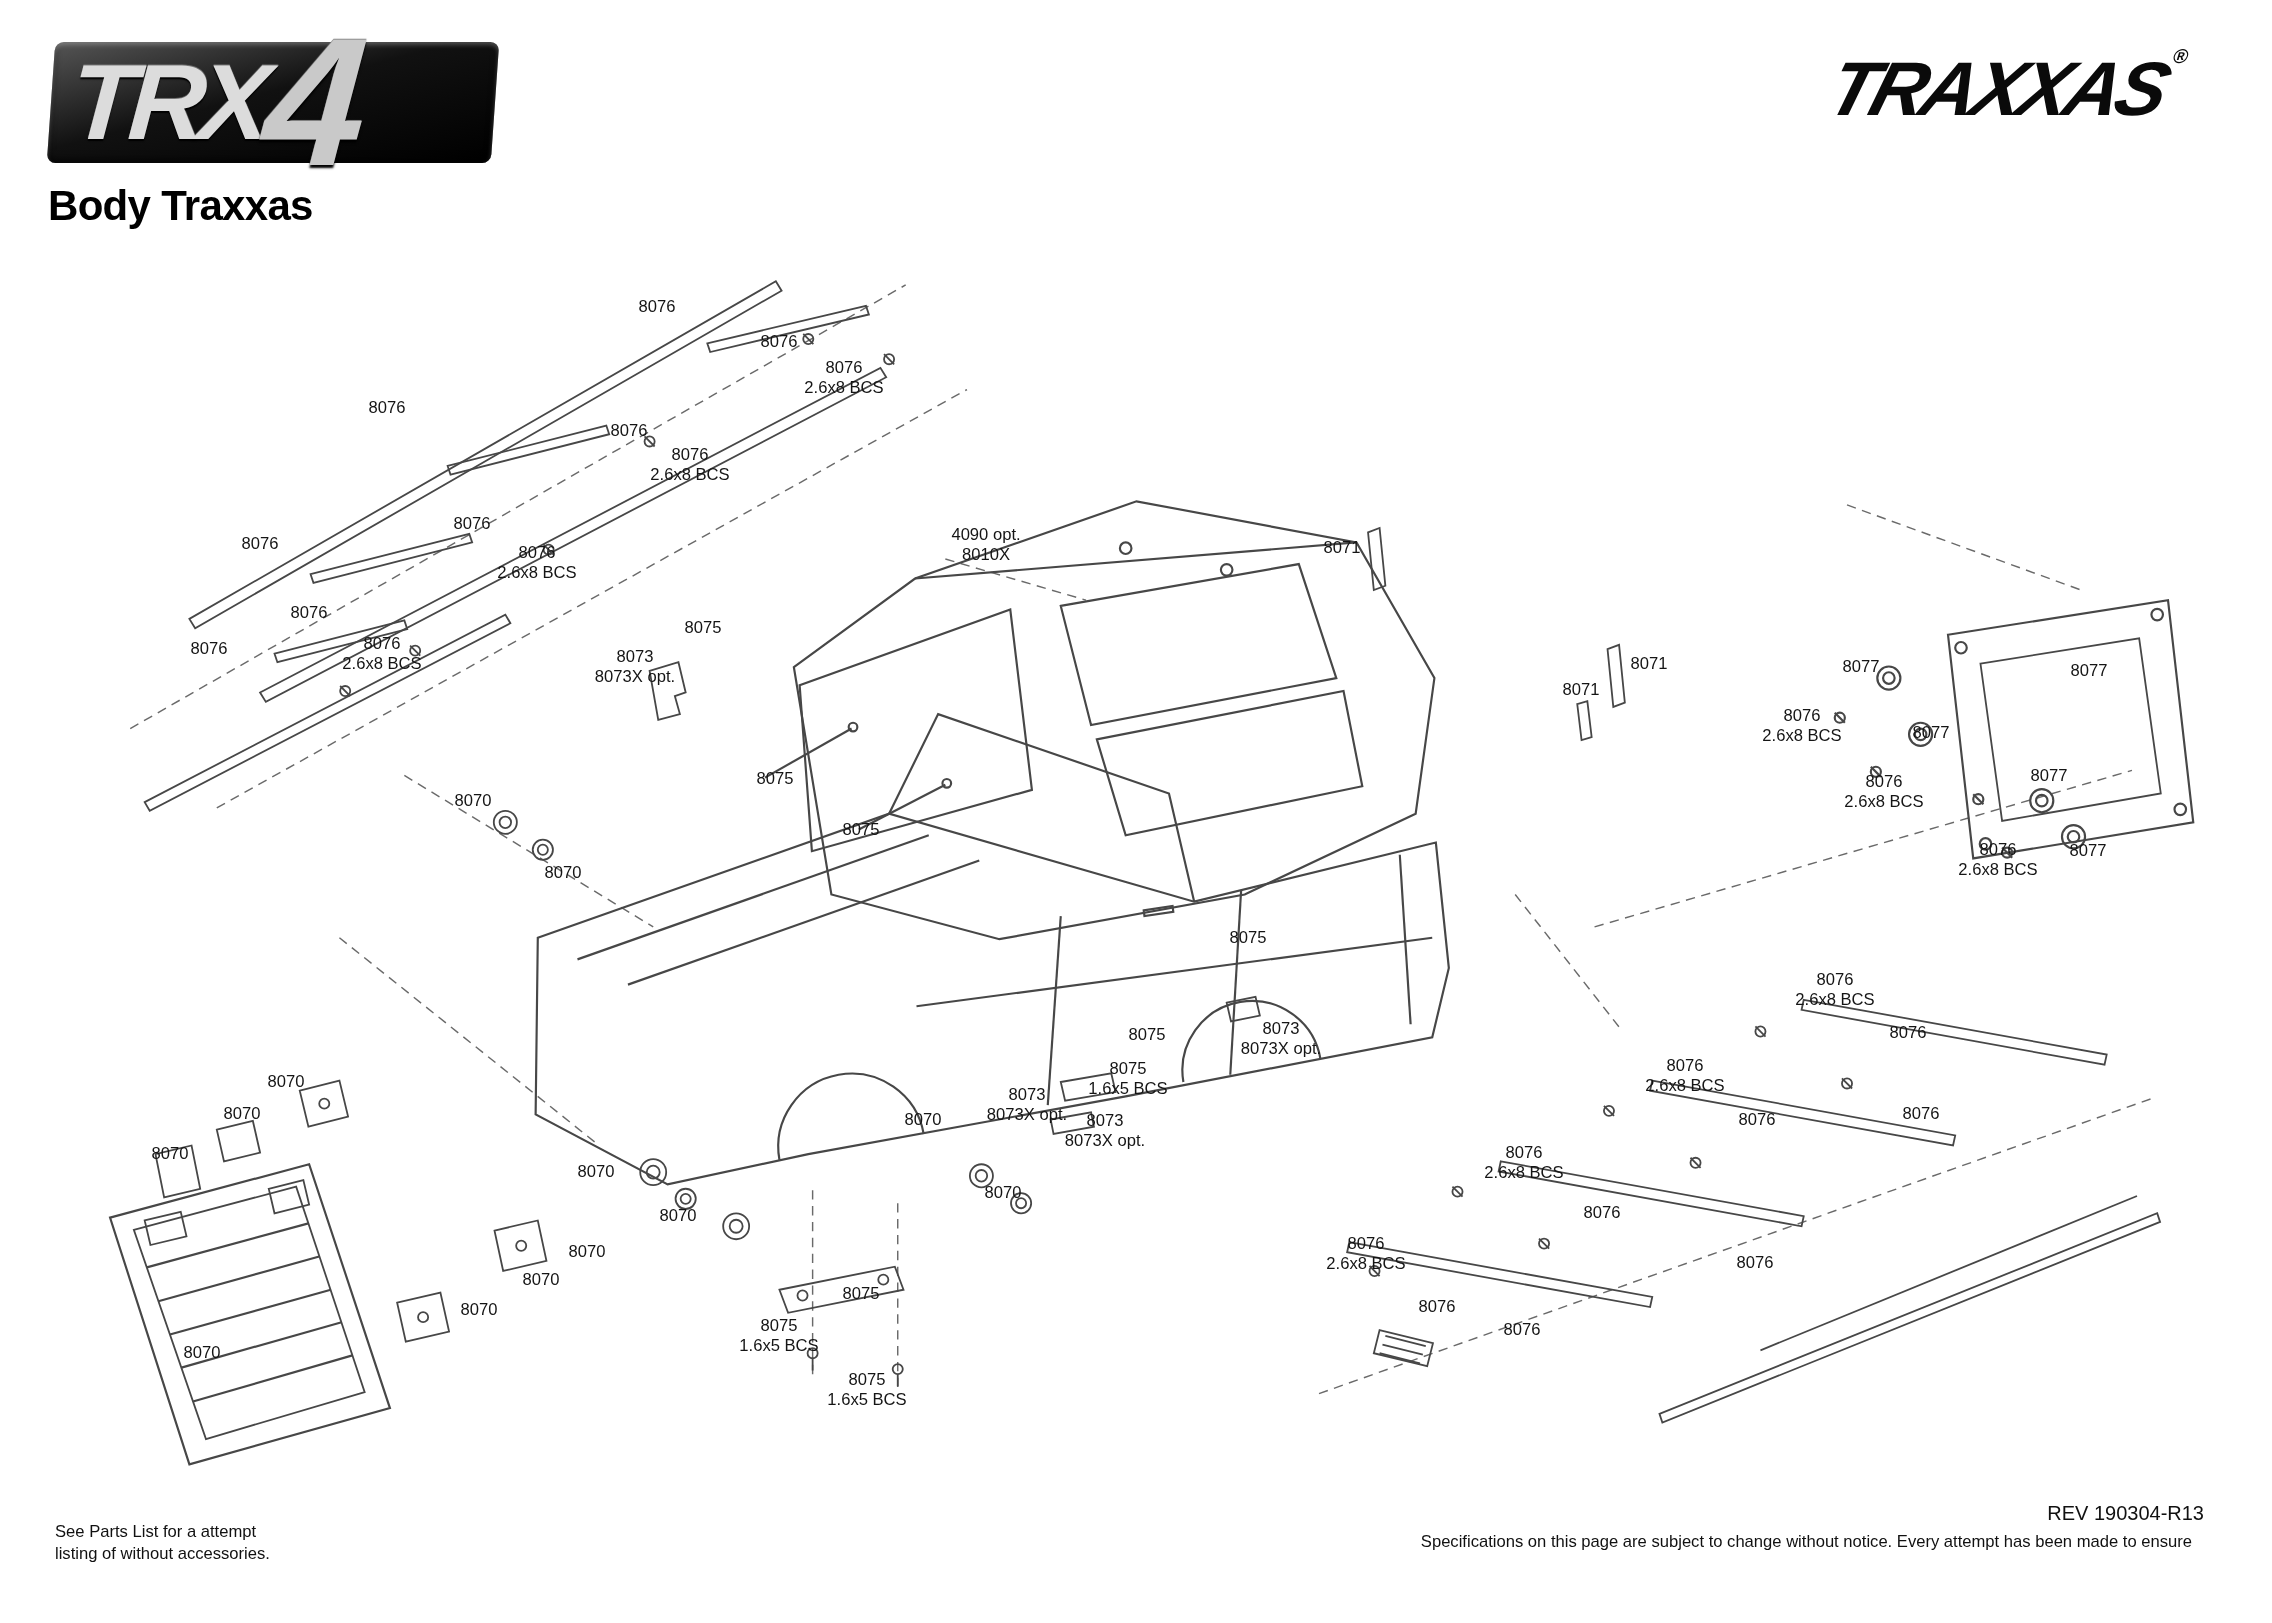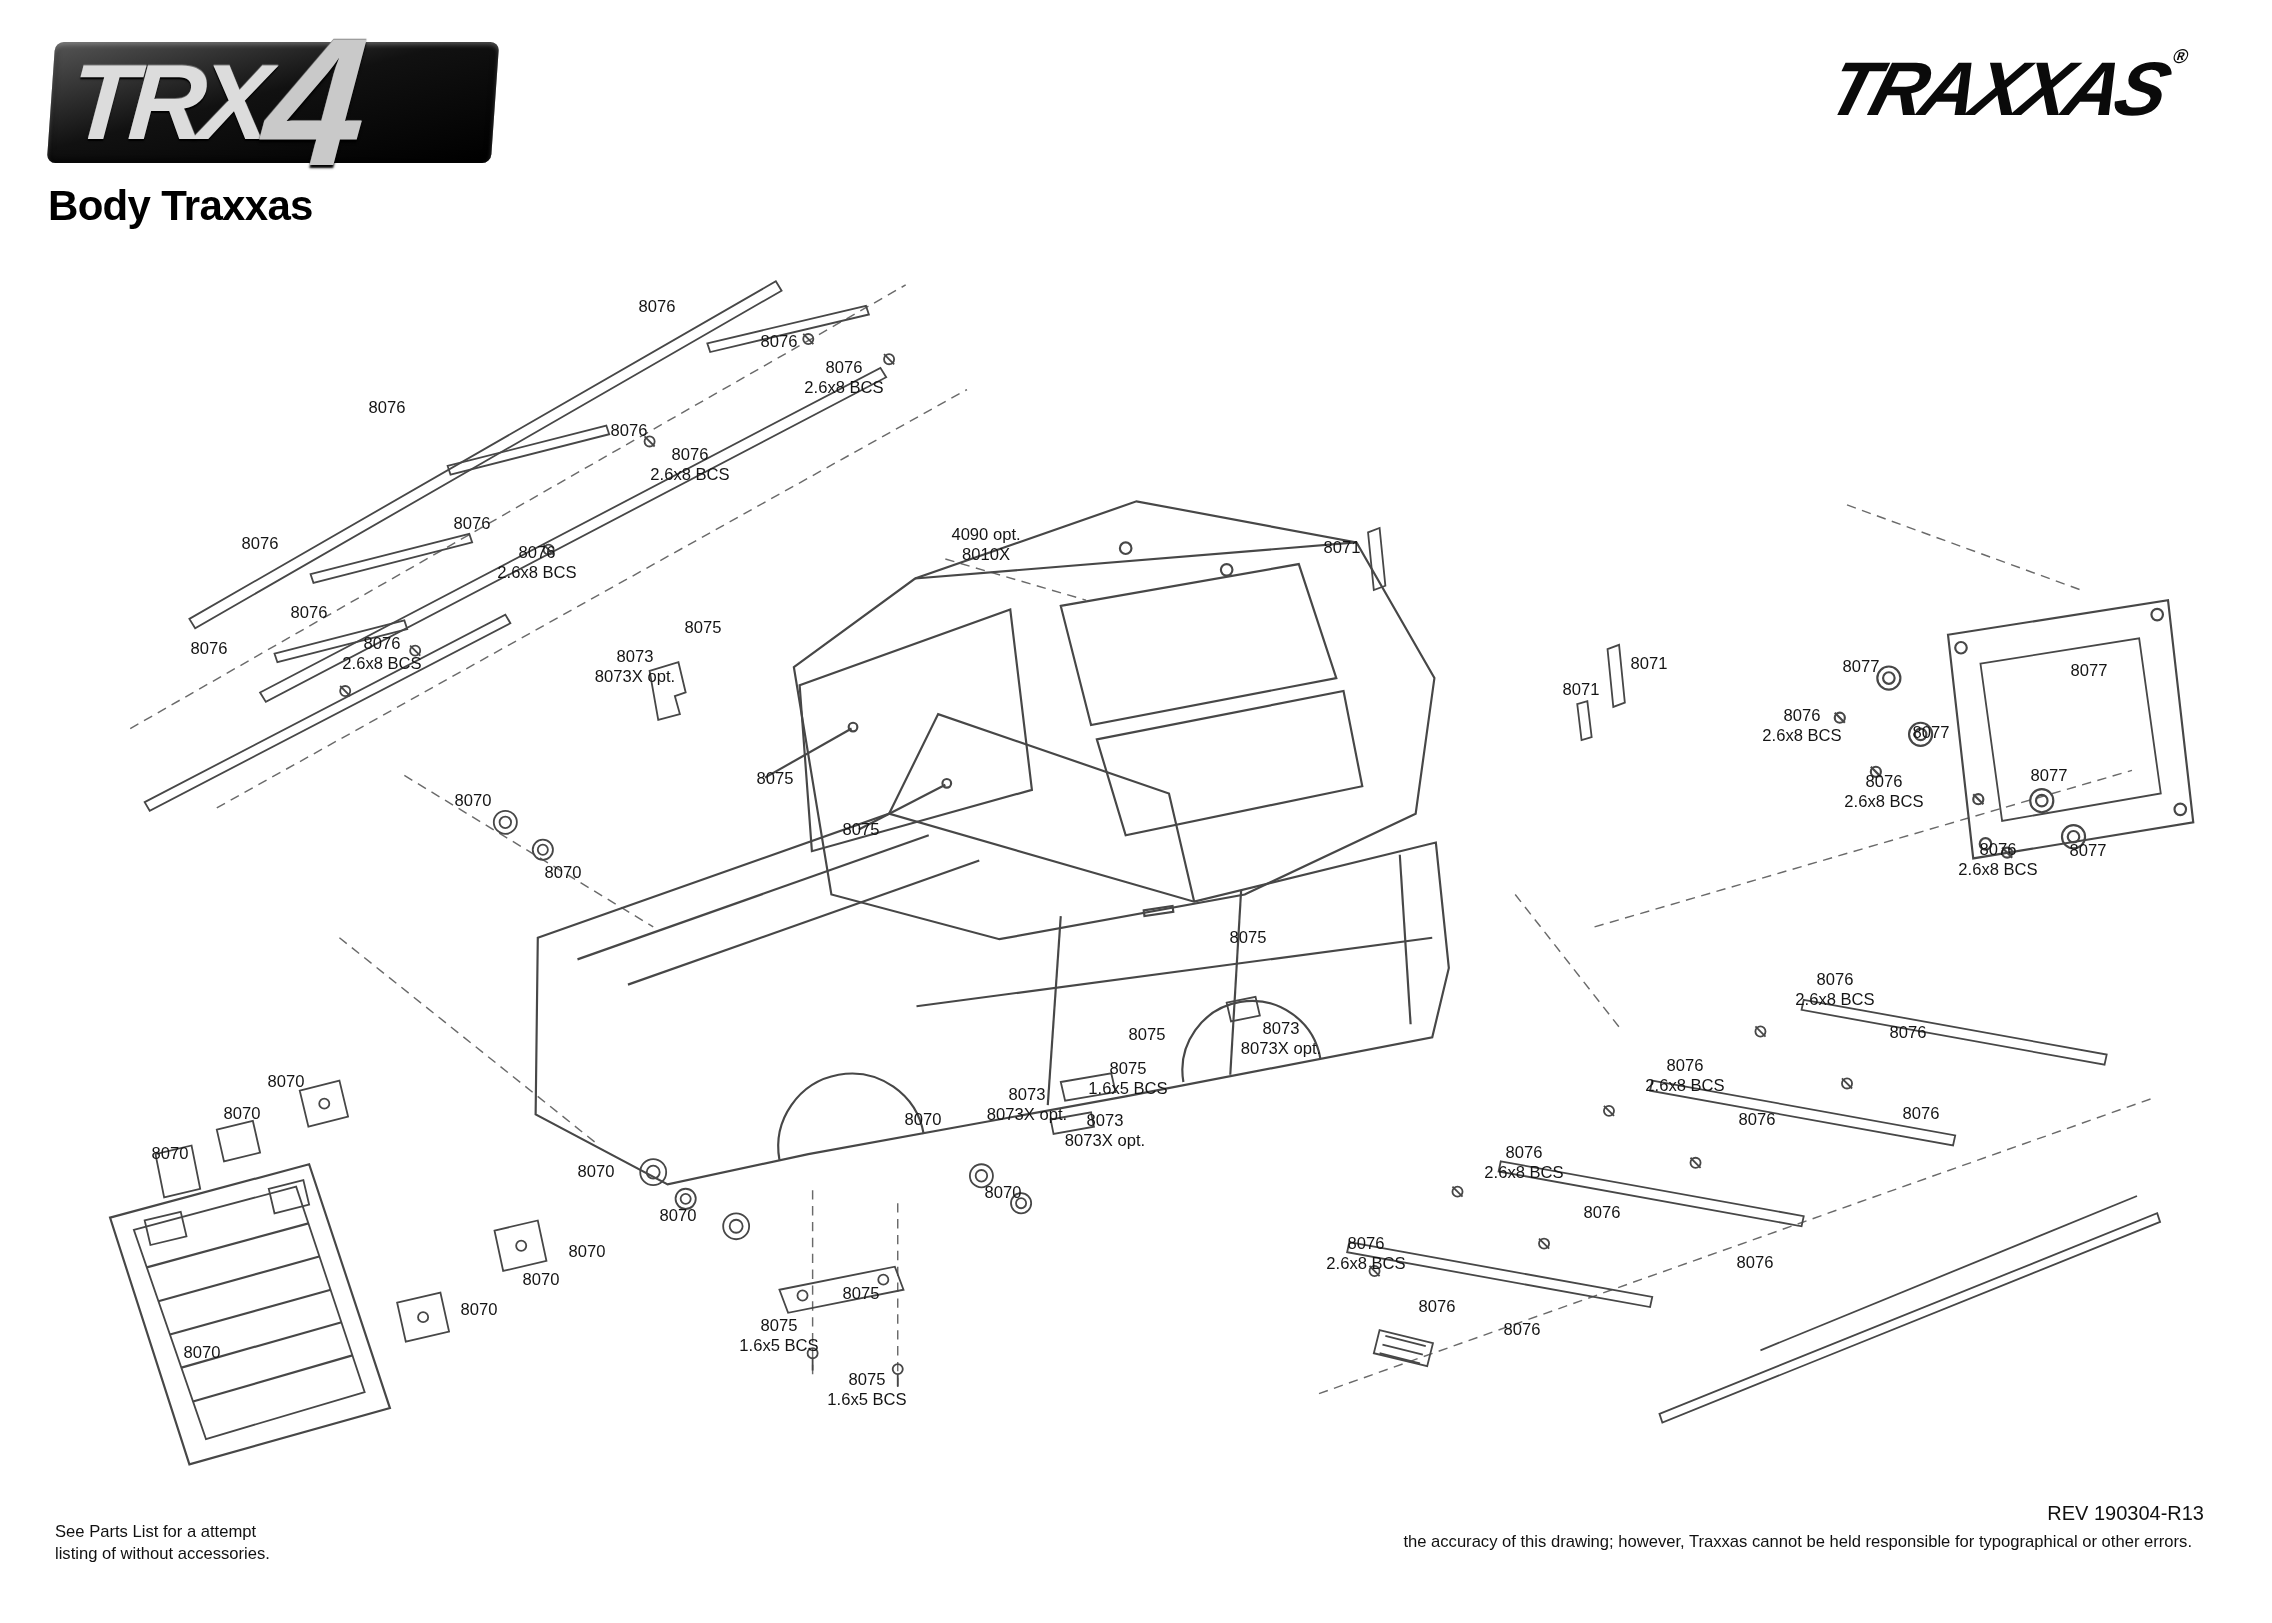--- a/index.html
+++ b/index.html
@@ -444,15 +444,15 @@
 </div>
 
 <div class="parts-note">
   <div>See Parts List for a attempt</div>
   <div>listing of without accessories.</div>
 </div>
 
 <div class="rev-label">REV 190304-R13</div>
 
 <div class="disclaimer">
-  <div>the accuracy of this drawing; however, Traxxas cannot be held responsible for typographical or other errors.</div>
+  <div>Specifications on this page are subject to change without notice.  Every attempt has been made to ensure</div>
 </div>
 
 
 </body></html>

